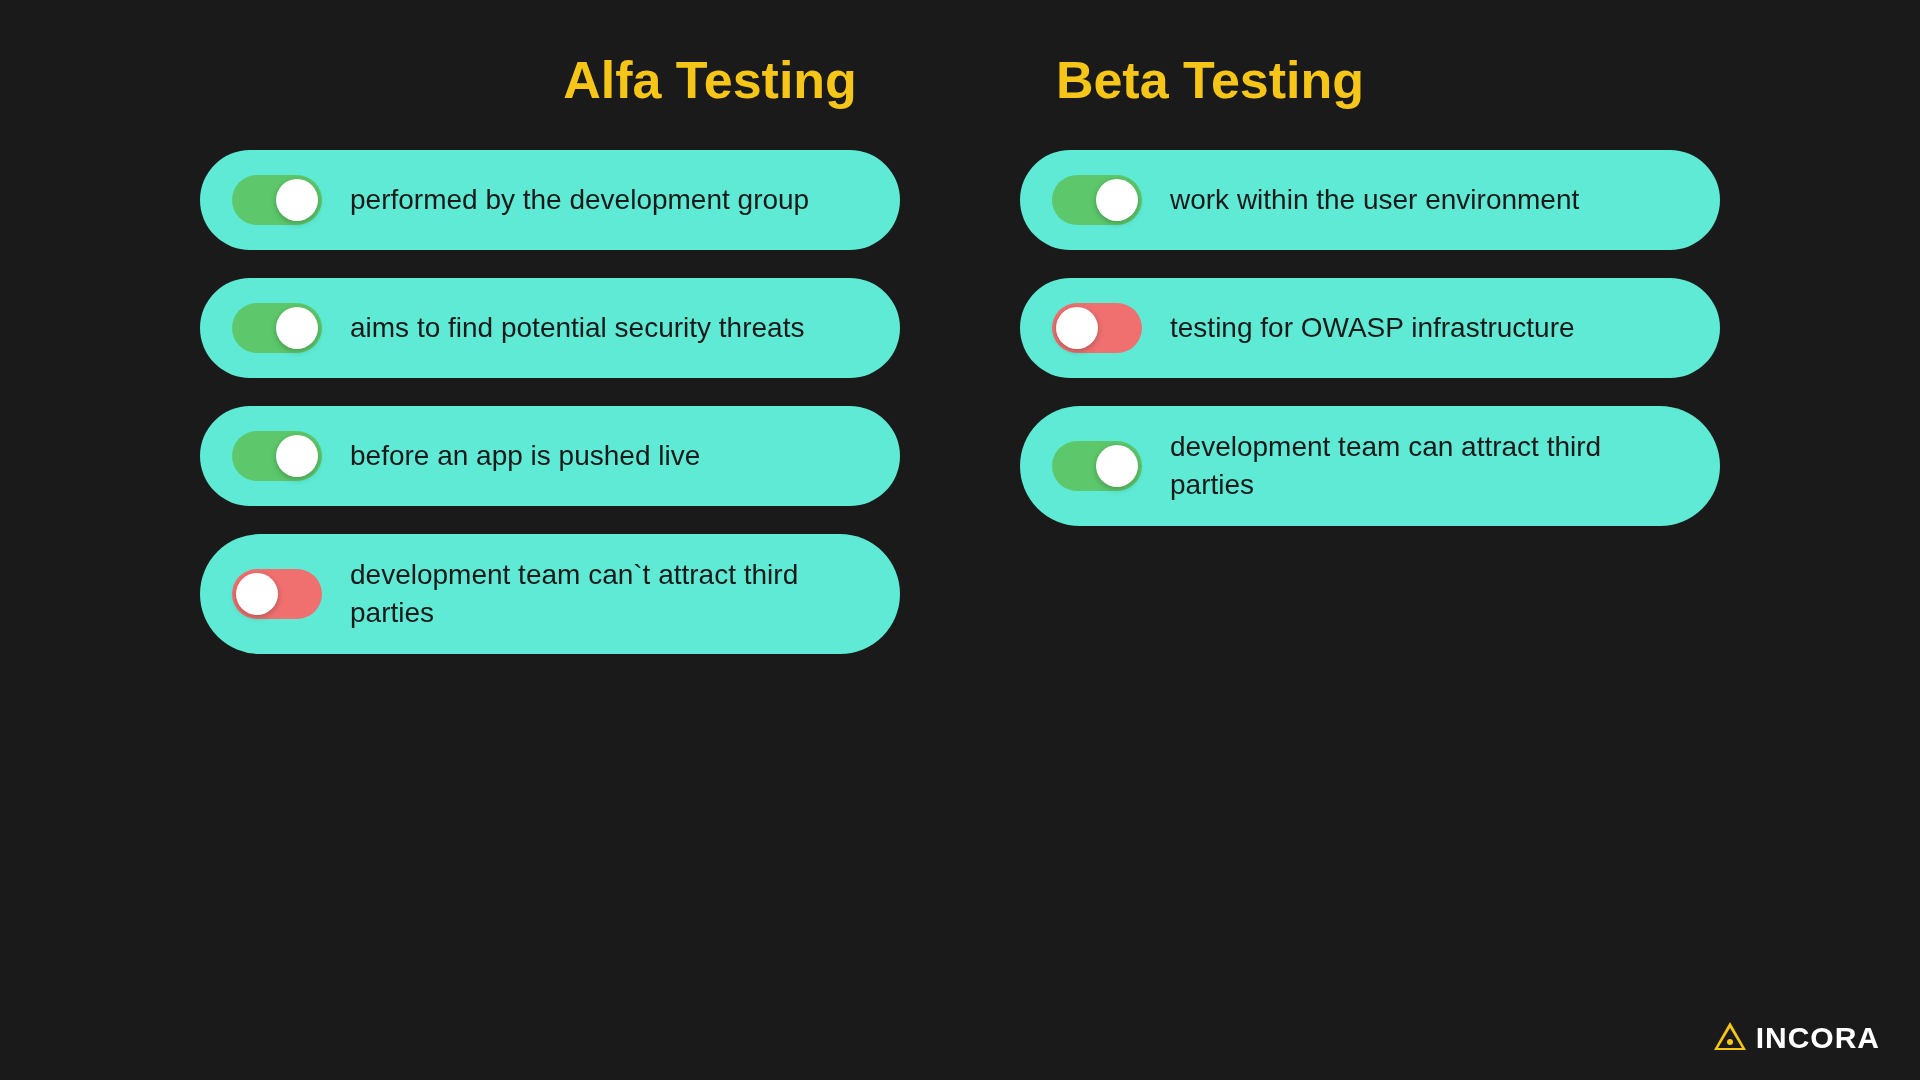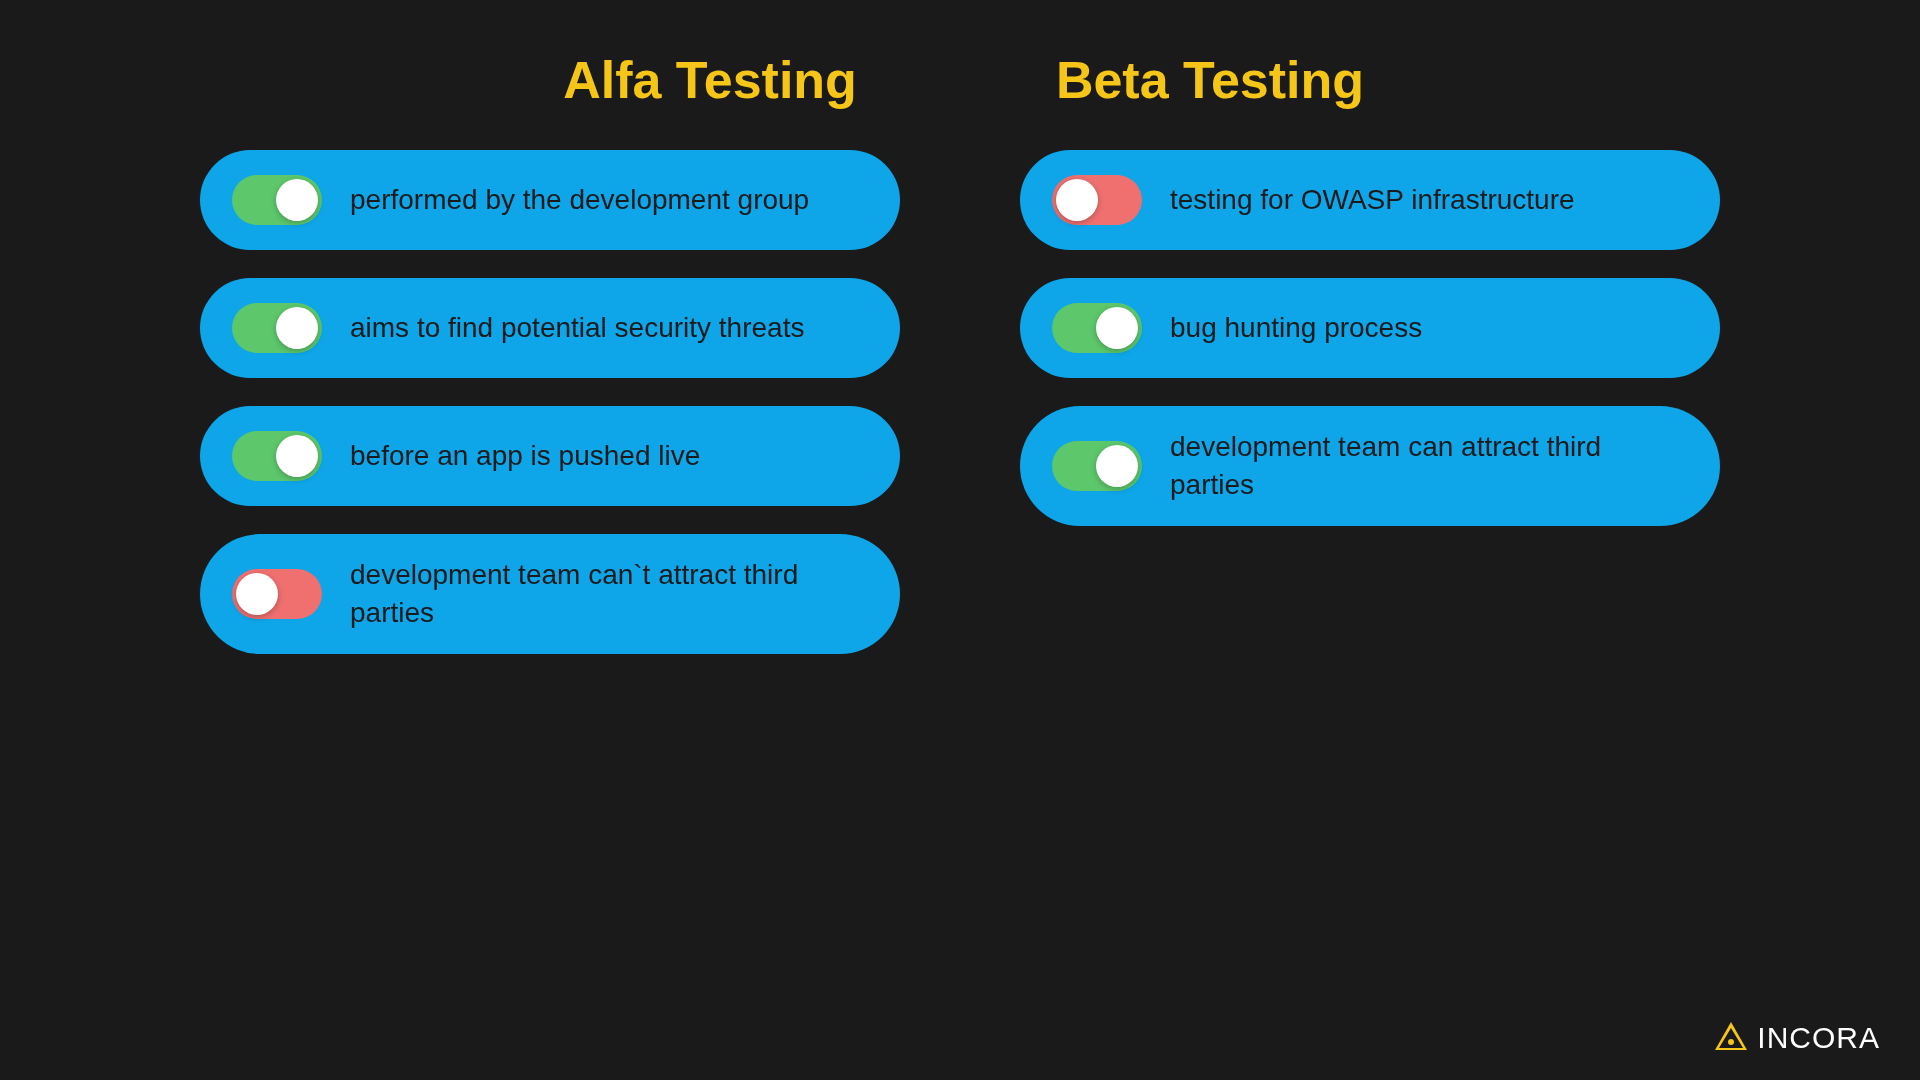--- a/index.html
+++ b/index.html
@@ -41,21 +41,21 @@
     .column {
       display: flex;
       flex-direction: column;
       gap: 28px;
       width: 700px;
     }
 
     .toggle-item {
       display: flex;
       align-items: center;
-      background-color: #0ea5e9;
+      background-color: #5eead4;
       border-radius: 60px;
       padding: 22px 32px;
       gap: 28px;
       min-height: 100px;
     }
 
     .toggle-item-text {
       font-size: 28px;
       color: #1a1a1a;
       font-weight: 400;
@@ -110,21 +110,21 @@
       gap: 8px;
     }
 
     .logo-icon {
       width: 36px;
       height: 36px;
     }
 
     .logo-text {
       font-size: 30px;
-      font-weight: 400;
+      font-weight: 700;
       color: white;
       letter-spacing: 1px;
     }
   </style>
 </head>
 <body>
 
 <div class="header">
   <div class="column-title">Alfa Testing</div>
   <div class="column-title">Beta Testing</div>
@@ -152,30 +152,30 @@
     </div>
       <div class="toggle-item">
       <div class="toggle off">
         <div class="toggle-knob"></div>
       </div>
       <span class="toggle-item-text">development team can`t attract third parties</span>
     </div>
     </div>
   <div class="column" id="beta-column">
       <div class="toggle-item">
+      <div class="toggle on">
+        <div class="toggle-knob"></div>
+      </div>
+      <span class="toggle-item-text">work within the user environment</span>
+    </div>
+      <div class="toggle-item">
       <div class="toggle off">
         <div class="toggle-knob"></div>
       </div>
       <span class="toggle-item-text">testing for OWASP infrastructure</span>
-    </div>
-      <div class="toggle-item">
-      <div class="toggle on">
-        <div class="toggle-knob"></div>
-      </div>
-      <span class="toggle-item-text">bug hunting process</span>
     </div>
       <div class="toggle-item">
       <div class="toggle on">
         <div class="toggle-knob"></div>
       </div>
       <span class="toggle-item-text">development team can attract third parties</span>
     </div>
     </div>
 </div>
 

